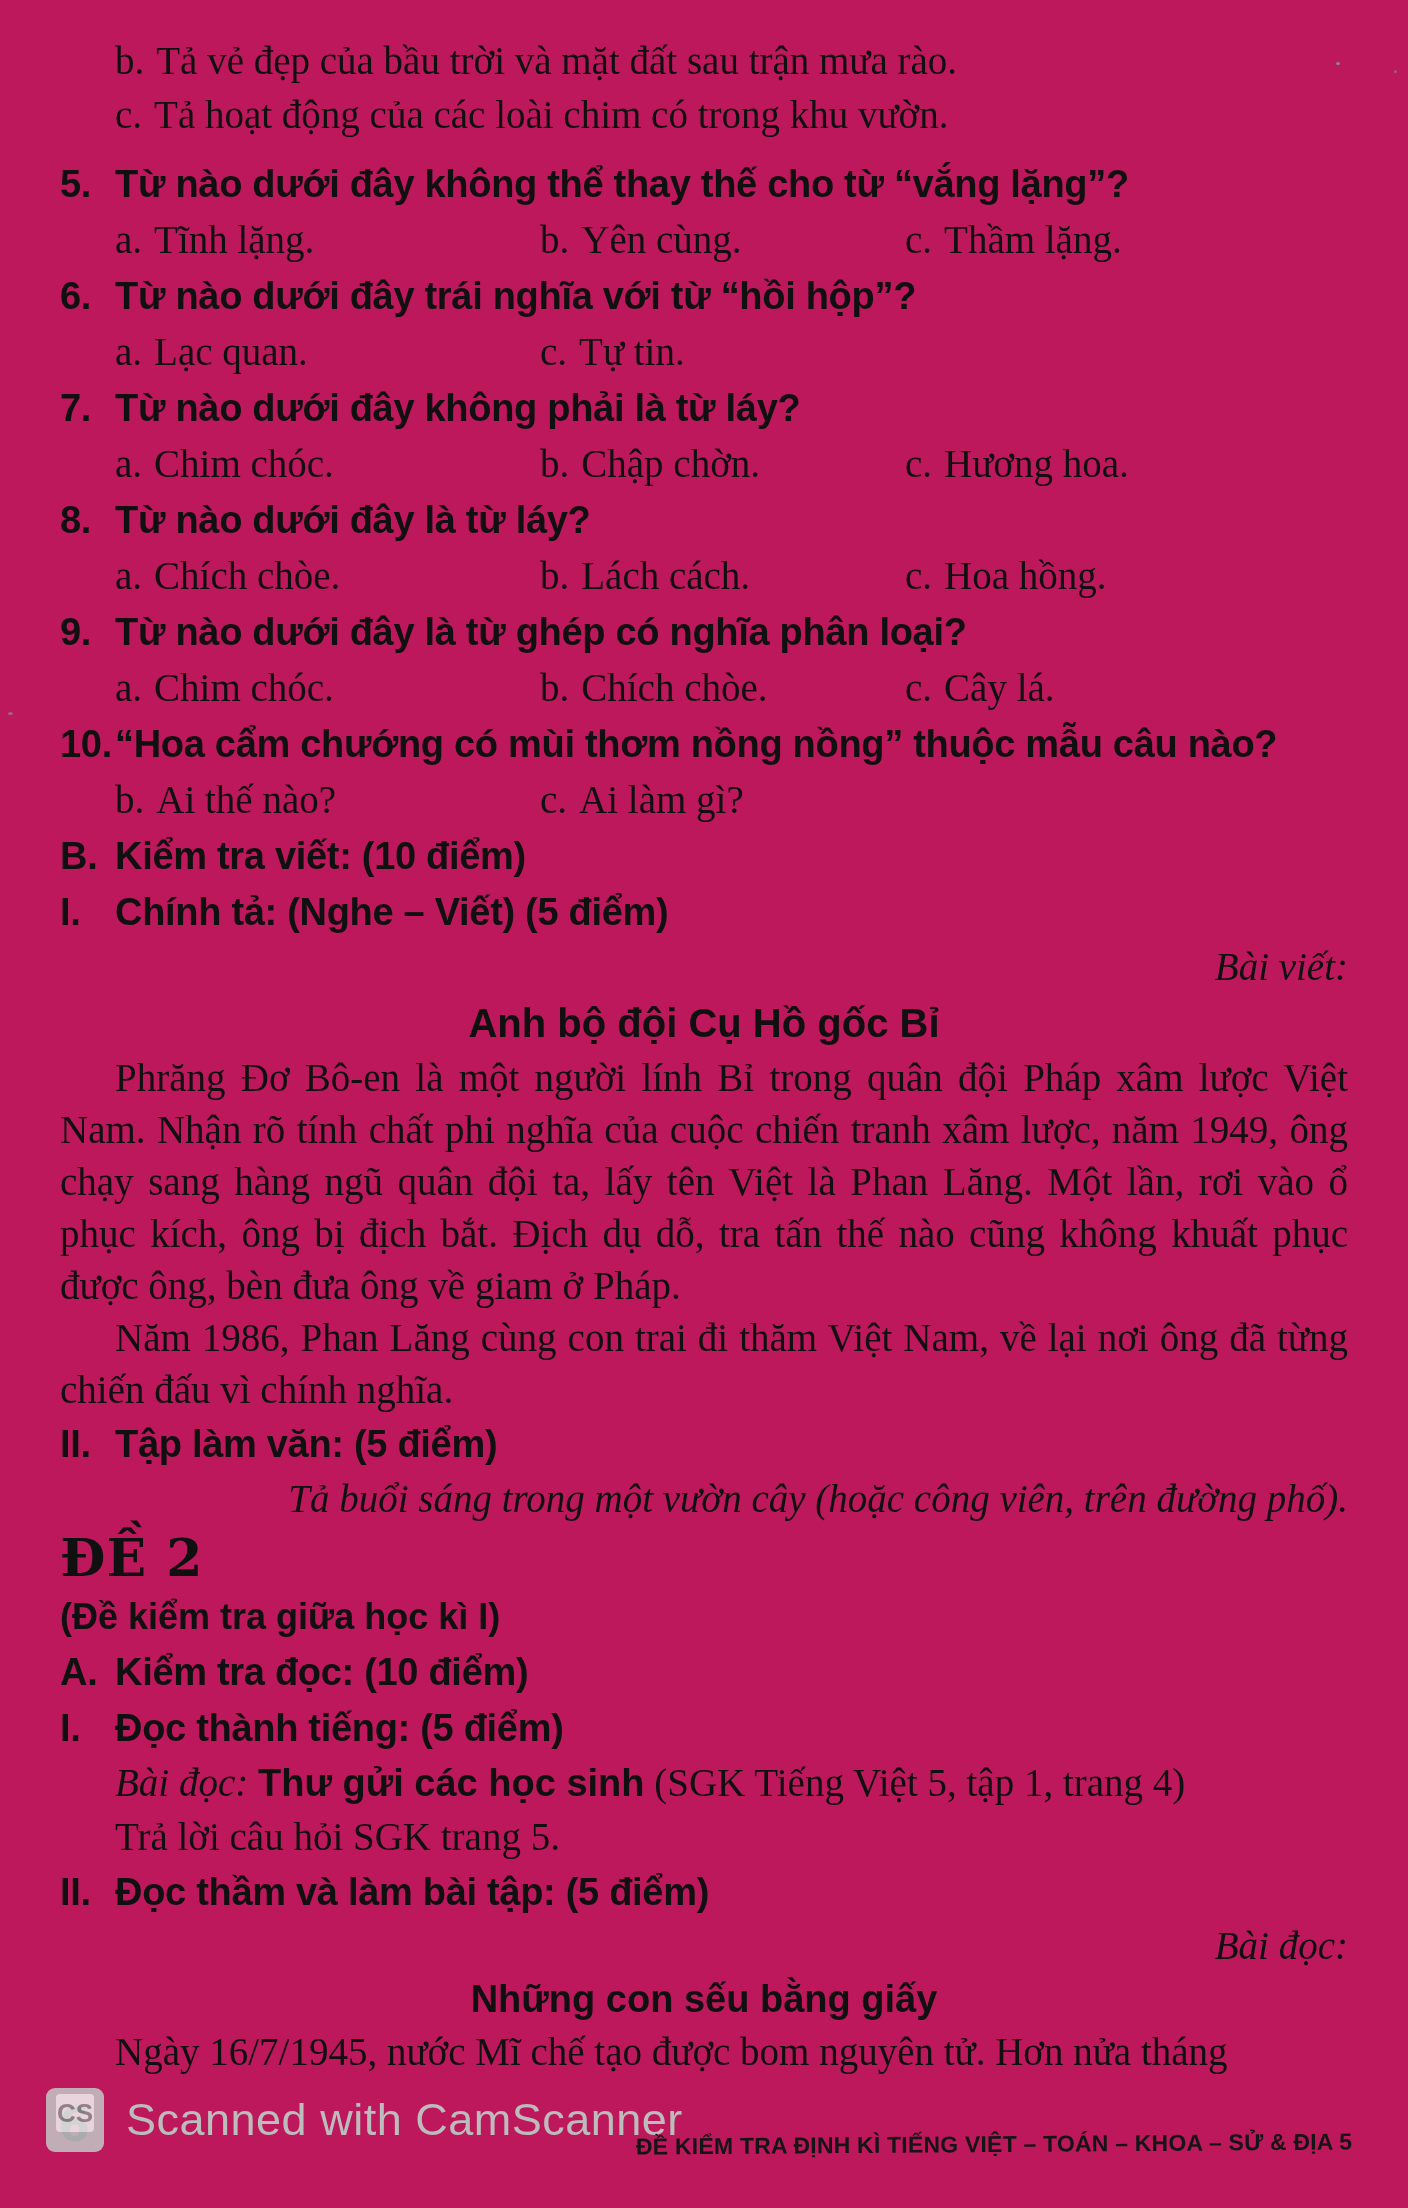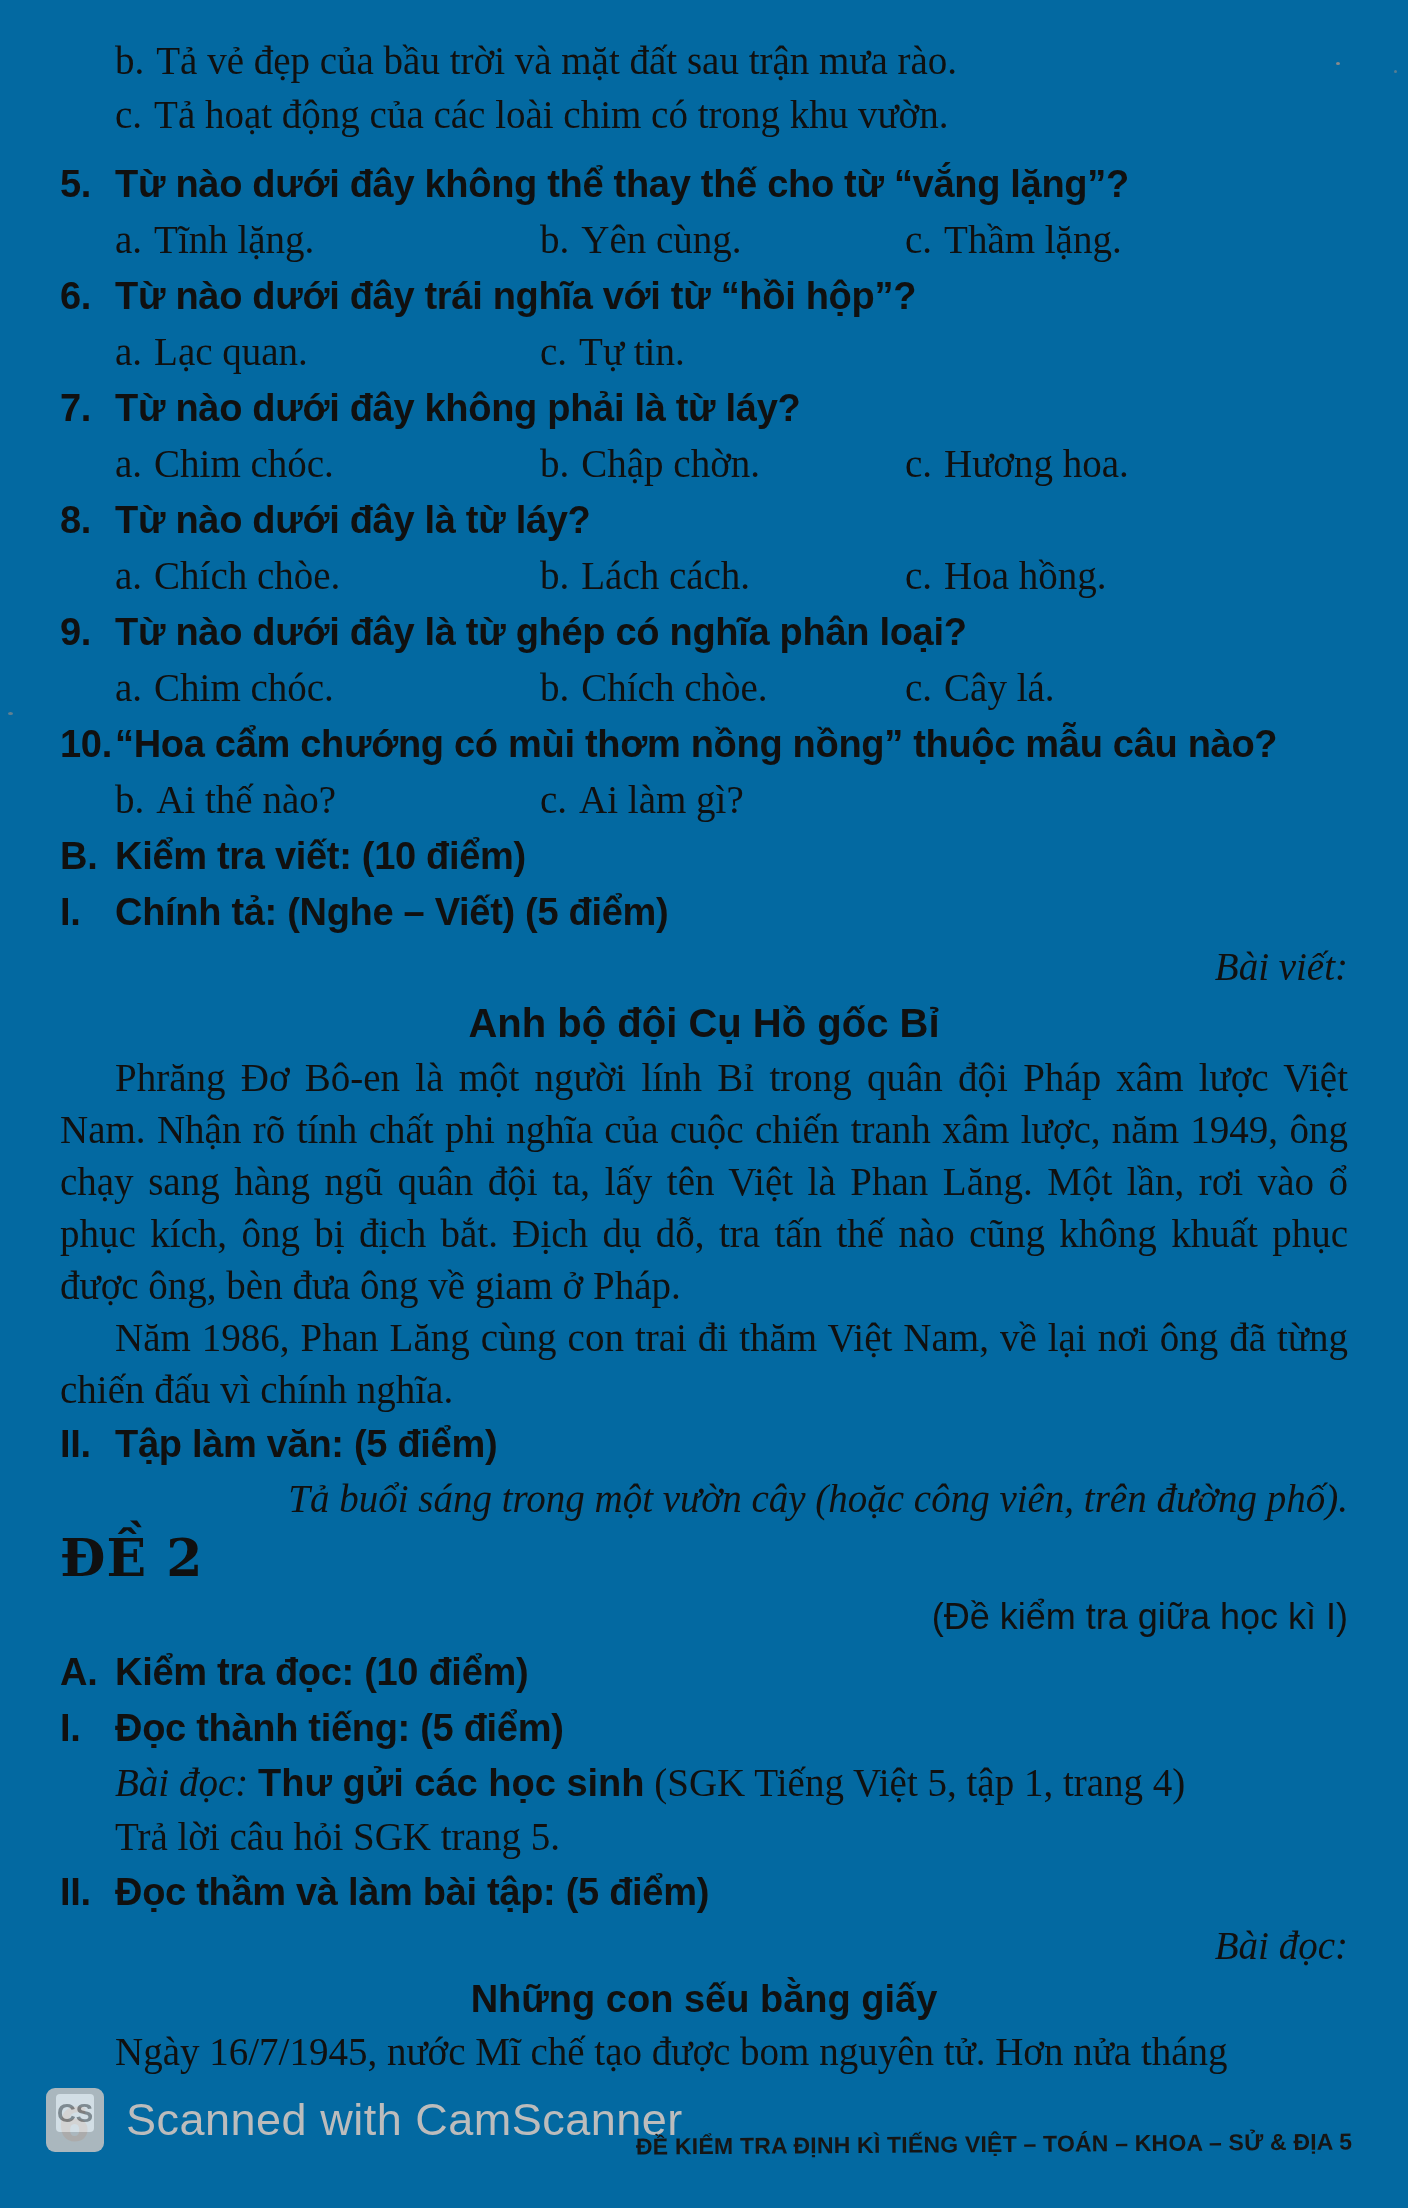--- a/index.html
+++ b/index.html
@@ -1,20 +1,20 @@
 <!DOCTYPE html>
 <html lang="vi"><head>
 <meta charset="utf-8">
 <style>
   html,body{margin:0;padding:0;background:#e8e8e8;}
   .page{
     position:relative;
     width:1408px;height:2208px;
     margin:0 auto;
-    background:#0369a1;
+    background:#be185d;
     color:#101010;
     overflow:hidden;
     font-family:"Liberation Serif", serif;
   }
   .content{padding:34px 60px 0 60px;}
 
   
   .serif-line{font-size:39px;line-height:54px;color:#101010;}
   .indent{margin-left:55px;}
 
@@ -54,23 +54,23 @@
     text-align:justify;
     text-indent:55px;
   }
   .de2-title{
     text-align:left;
     font-family:"DejaVu Serif", serif;
     font-weight:700;font-size:52px;line-height:64px;
     letter-spacing:1px;
   }
   .de2-sub{
-    text-align:right;
-    font-family:"Liberation Sans", sans-serif;
-    font-weight:400;font-size:36px;line-height:54px;
+    text-align:left;
+    font-family:"Liberation Sans", sans-serif;
+    font-weight:700;font-size:36px;line-height:54px;
   }
   .reading-line .bold-sans{
     font-family:"Liberation Sans", sans-serif;
     font-weight:700;font-size:38px;
   }
   .reading2-title{
     text-align:center;
     font-family:"Liberation Sans", sans-serif;
     font-weight:700;font-size:38px;line-height:54px;
   }

